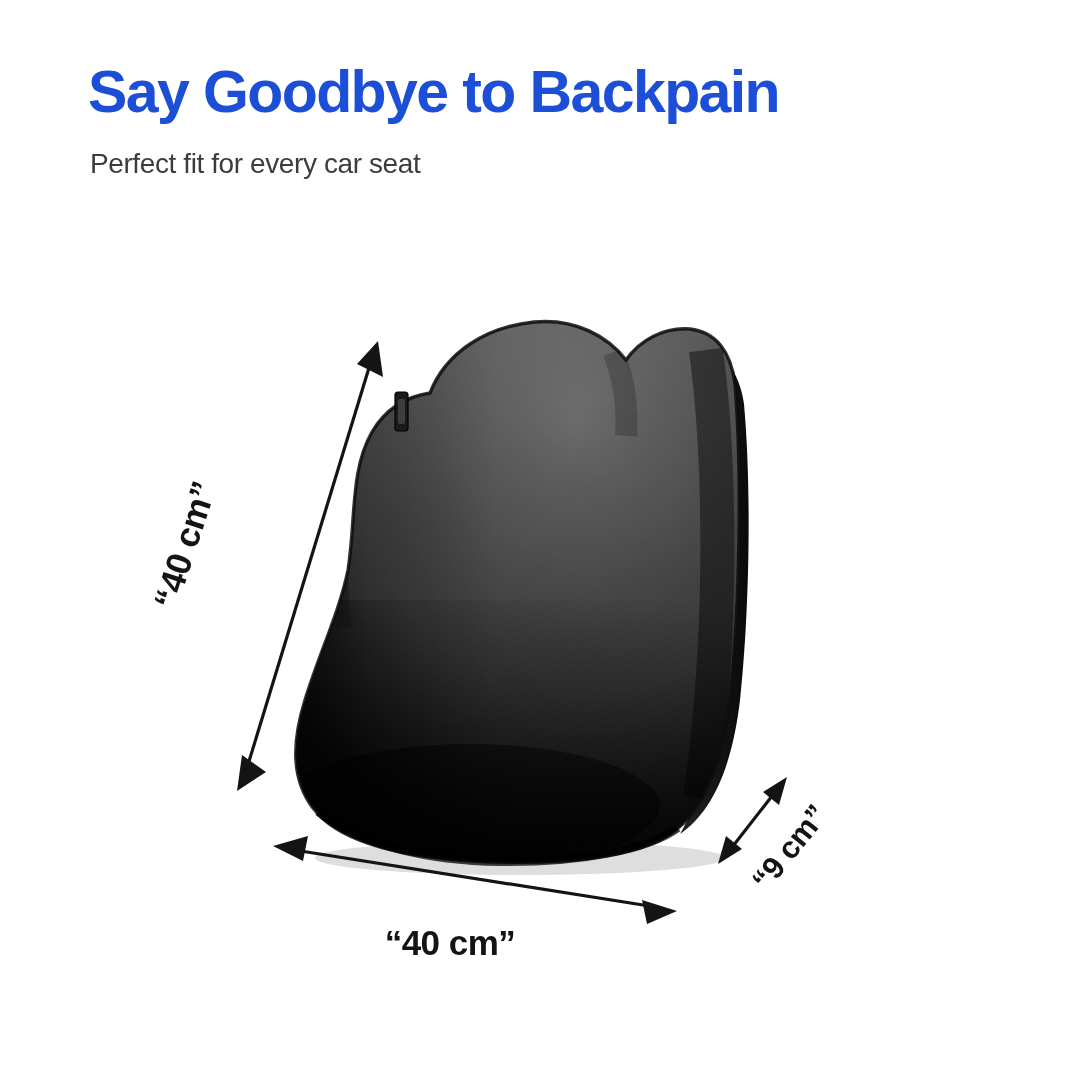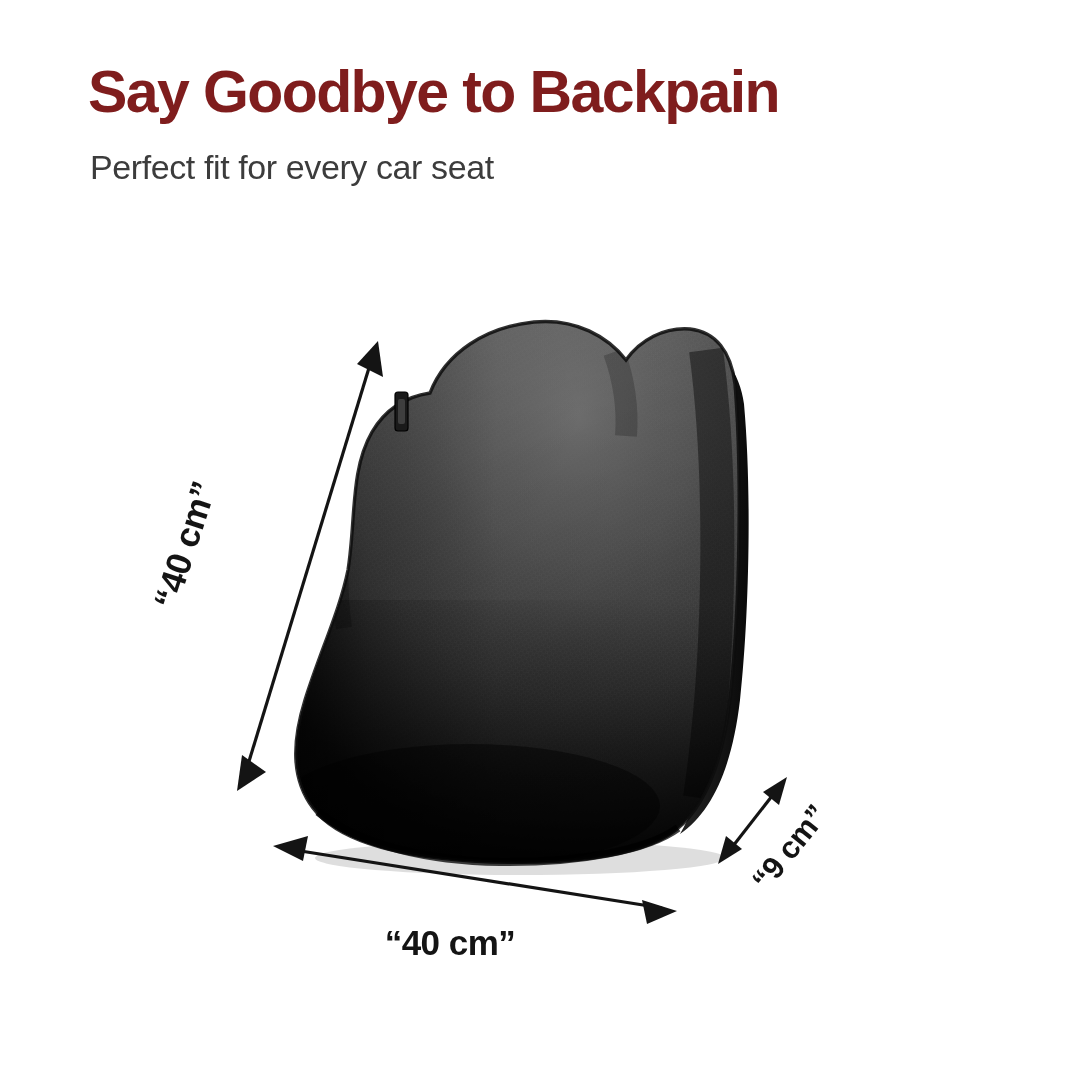--- a/index.html
+++ b/index.html
@@ -17,29 +17,29 @@
   }
 
   
   #headline {
     position: absolute;
     left: 88px;
     top: 62px;
     font-size: 59px;
     font-weight: 800;
     letter-spacing: -1.6px;
-    color: #7f1d1d;
+    color: #1d4ed8;
     line-height: 1.05;
     white-space: nowrap;
   }
   #subheadline {
     position: absolute;
     left: 90px;
     top: 148px;
-    font-size: 34px;
+    font-size: 28px;
     font-weight: 400;
     letter-spacing: -0.4px;
     color: #3c3c3c;
     line-height: 1.15;
     white-space: nowrap;
   }
 
   
   #stage {
     position: absolute;

